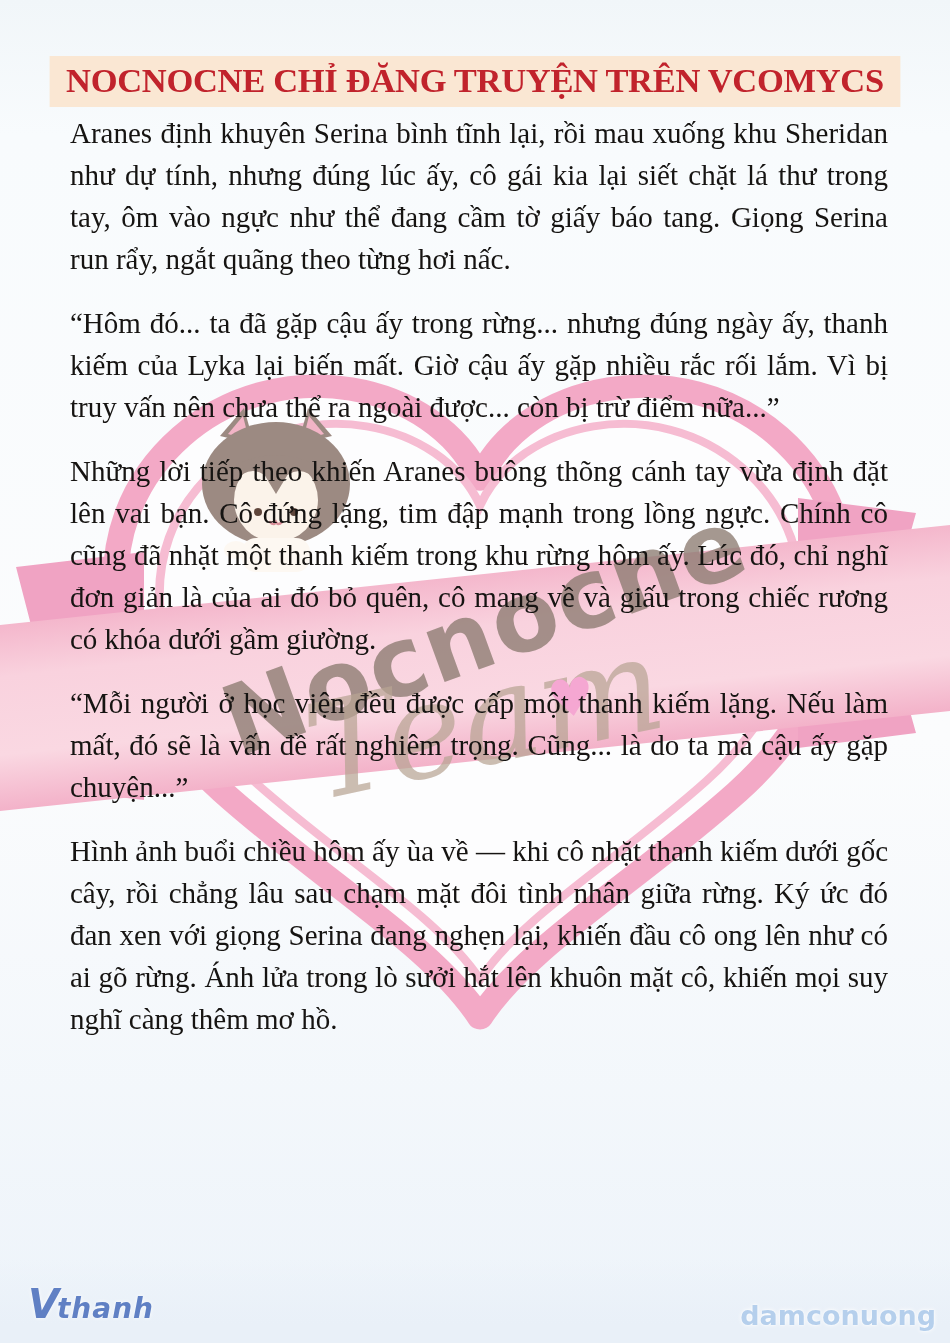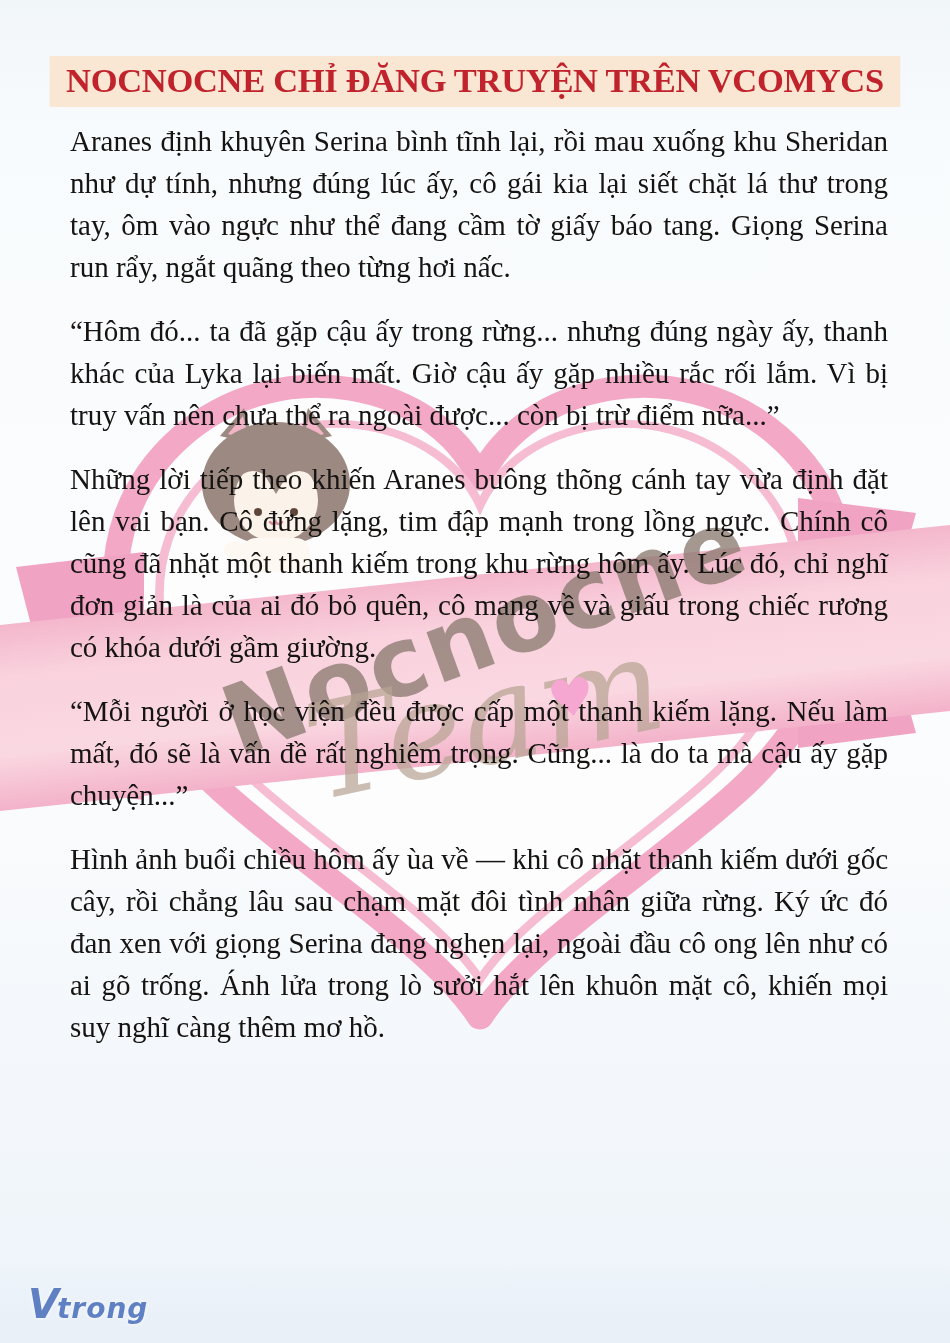--- a/index.html
+++ b/index.html
@@ -28,21 +28,21 @@
   .chibi{position:absolute;left:198px;top:402px;width:156px;height:172px;}
 
   
   .banner{position:absolute;left:0;right:0;top:56px;text-align:center;z-index:5;border-radius:16px;}
   .banner-inner{display:inline-block;background:#fae7d3;padding:6px 16px 7px;
         color:#c1232c;font-weight:bold;font-size:33.5px;letter-spacing:-0.3px;
         font-family:"Liberation Serif","DejaVu Serif",serif;transform:scaleX(1.03);}
 
   
   .content{position:absolute;left:70px;top:112px;width:818px;z-index:6;}
-  .content p{margin:8px 0 22px 0;font-size:29px;line-height:42px;text-align:justify;
+  .content p{margin:0 0 22px 0;font-size:29px;line-height:42px;text-align:justify;
         color:#161412;font-weight:500;}
 
   
   .foot-fade{position:absolute;left:0;right:0;bottom:0;height:85px;z-index:2;
         background:linear-gradient(180deg,rgba(232,240,249,0) 0%,#e9f0f8 80%);}
   .logo{position:absolute;left:28px;bottom:16px;z-index:7;color:#6080c4;
         font-family:"DejaVu Sans",sans-serif;font-style:italic;font-weight:bold;
         text-shadow:0 0 4px rgba(255,255,255,0.9);}
   .logo .v{font-size:40px;letter-spacing:-2px;}
   .logo .rest{font-size:28px;letter-spacing:1px;}
@@ -94,24 +94,25 @@
     <div class="wm-team">Team</div>
     <div class="wm-small-heart">♥</div>
   </div>
 
   <div class="banner">
     <span class="banner-inner">NOCNOCNE CHỈ ĐĂNG TRUYỆN TRÊN VCOMYCS</span>
   </div>
 
   <div class="content">
     <p>Aranes định khuyên Serina bình tĩnh lại, rồi mau xuống khu Sheridan như dự tính, nhưng đúng lúc ấy, cô gái kia lại siết chặt lá thư trong tay, ôm vào ngực như thể đang cầm tờ giấy báo tang. Giọng Serina run rẩy, ngắt quãng theo từng hơi nấc.</p>
-    <p>“Hôm đó... ta đã gặp cậu ấy trong rừng... nhưng đúng ngày ấy, thanh khác của Lyka lại biến mất. Giờ cậu ấy gặp nhiều rắc rối lắm. Vì bị truy vấn nên chưa thể ra ngoài được... còn bị trừ điểm nữa...”</p>
+    <p>“Hôm đó... ta đã gặp cậu ấy trong rừng... nhưng đúng ngày ấy, thanh kiếm của Lyka lại biến mất. Giờ cậu ấy gặp nhiều rắc rối lắm. Vì bị truy vấn nên chưa thể ra ngoài được... còn bị trừ điểm nữa...”</p>
     <p>Những lời tiếp theo khiến Aranes buông thõng cánh tay vừa định đặt lên vai bạn. Cô đứng lặng, tim đập mạnh trong lồng ngực. Chính cô cũng đã nhặt một thanh kiếm trong khu rừng hôm ấy. Lúc đó, chỉ nghĩ đơn giản là của ai đó bỏ quên, cô mang về và giấu trong chiếc rương có khóa dưới gầm giường.</p>
     <p>“Mỗi người ở học viện đều được cấp một thanh kiếm lặng. Nếu làm mất, đó sẽ là vấn đề rất nghiêm trọng. Cũng... là do ta mà cậu ấy gặp chuyện...”</p>
-    <p>Hình ảnh buổi chiều hôm ấy ùa về — khi cô nhặt thanh kiếm dưới gốc cây, rồi chẳng lâu sau chạm mặt đôi tình nhân giữa rừng. Ký ức đó đan xen với giọng Serina đang nghẹn lại, ngoài đầu cô ong lên như có ai gõ trống. Ánh lửa trong lò sưởi hắt lên khuôn mặt cô, khiến mọi suy nghĩ càng thêm mơ hồ.</p>
+    <p>Hình ảnh buổi chiều hôm ấy ùa về — khi cô nhặt thanh kiếm dưới gốc cây, rồi chẳng lâu sau chạm mặt đôi tình nhân giữa rừng. Ký ức đó đan xen với giọng Serina đang nghẹn lại, khiến đầu cô ong lên như có ai gõ rừng. Ánh lửa trong lò sưởi hắt lên khuôn mặt cô, khiến mọi suy nghĩ càng thêm mơ hồ.</p>
   </div>
 
   <div class="foot-fade"></div>
   <div class="logo">
-    <span class="v">V</span><span class="rest">trong</span>
+    <span class="v">V</span><span class="rest">thanh</span>
   </div>
+  <div class="credit">damconuong</div>
 
 </div>
 
 </body></html>

